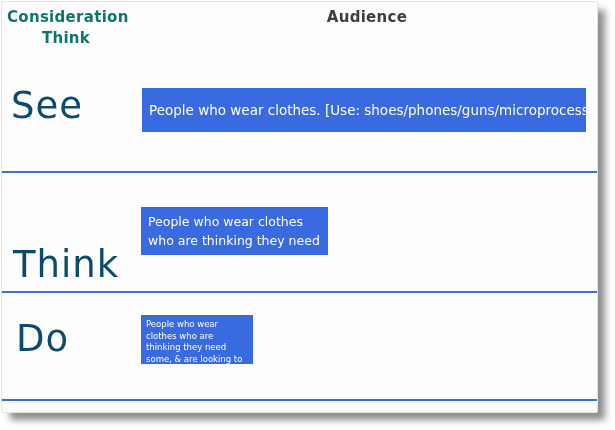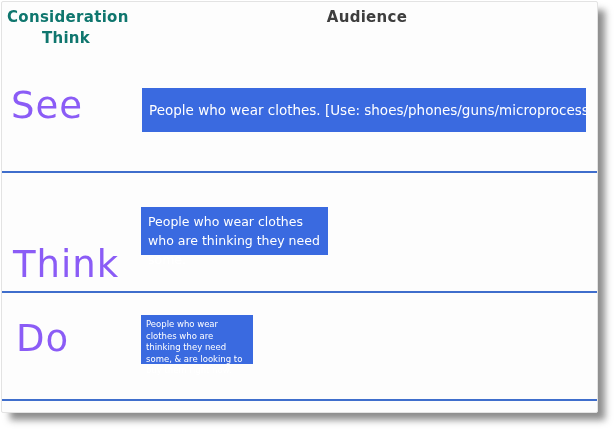--- a/index.html
+++ b/index.html
@@ -58,21 +58,21 @@
     left: 0;
     width: 100%;
     border-bottom: 2px solid #3f6ecc;
     box-sizing: border-box;
   }
   .row-see   { top: 60px;  height: 111px; }
   .row-think { top: 171px; height: 120px; }
   .row-do    { top: 279px; height: 120px; }
   .stage-label {
     position: absolute;
-    color: #8b5cf6;
+    color: #0c4a6e;
     font-size: 37px;
     letter-spacing: 1px;
     white-space: nowrap;
     text-align: right;
   }
   .row-see   .stage-label { left: 9px;  top: 22px; }
   .row-think .stage-label { left: 11px; top: 34px; margin-top: 36px; }
   .row-do    .stage-label { left: 14px; top: 36px; }
   .audience-box {
     position: absolute;

